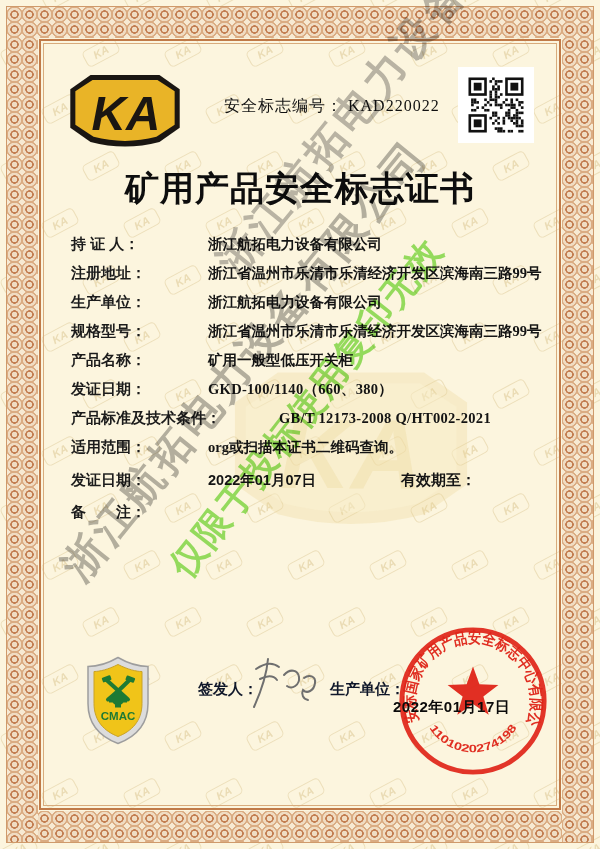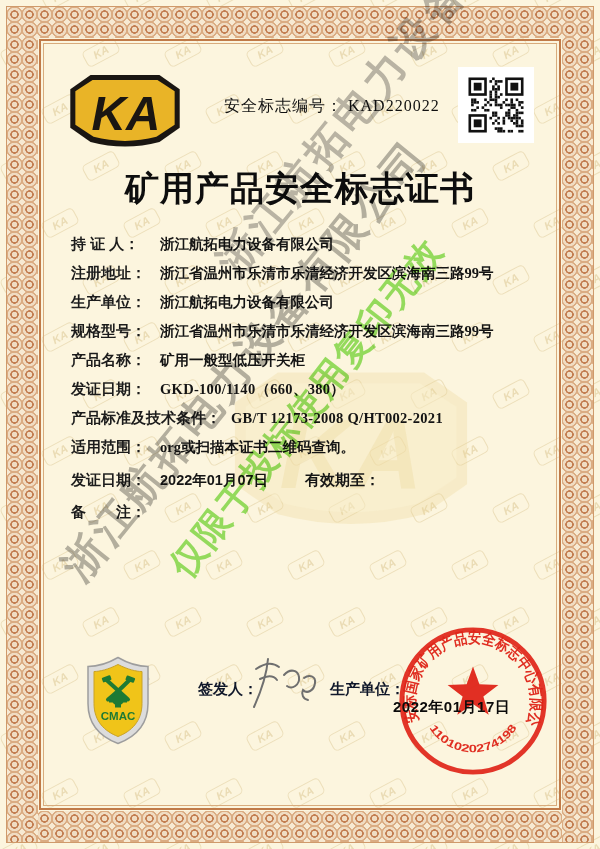--- a/index.html
+++ b/index.html
@@ -26,21 +26,21 @@
   
   .content{position:absolute;inset:0;z-index:1;}
   #logo{position:absolute;left:64px;top:71px;width:122px;height:77px;}
   #certno{position:absolute;left:224px;top:96px;font-family:"Liberation Serif",serif;
     font-size:16px;letter-spacing:1px;color:#111;}
   #qr{position:absolute;left:458px;top:67px;width:76px;height:76px;background:#fff;}
   #title{position:absolute;left:0;top:166px;width:600px;text-align:center;
     font-family:"Liberation Serif",serif;font-weight:bold;font-size:34px;letter-spacing:1px;color:#0d0d0d;}
   
   #rows{position:absolute;left:71px;top:234px;width:475px;}
-  .row{display:flex;align-items:baseline;margin-bottom:9px;line-height:19px;}
+  .row{display:flex;align-items:baseline;margin-bottom:9px;line-height:19px;gap:48px;}
   .row .lbl{flex:none;width:89px;font-weight:bold;font-size:15px;white-space:nowrap;color:#1c1c1c;}
   .row.long .lbl{width:auto;margin-right:10px;}
   .row .val{font-weight:bold;font-size:14.5px;color:#141414;font-family:"Liberation Serif",serif;white-space:nowrap;}
   .row .val.mono{font-family:Liberation Serif, serif;letter-spacing:.3px;text-align:center;}
   .row.dates{margin-top:13px;}
   .row.dates .val{font-family:"Liberation Sans",sans-serif;}
   .row.dates .lbl2{font-weight:bold;font-size:15px;margin-left:37px;white-space:nowrap;}
   .row.dates .val2{font-weight:bold;font-size:14.5px;margin-left:6px;white-space:nowrap;}
   .row.remark{margin-top:12px;}
   

